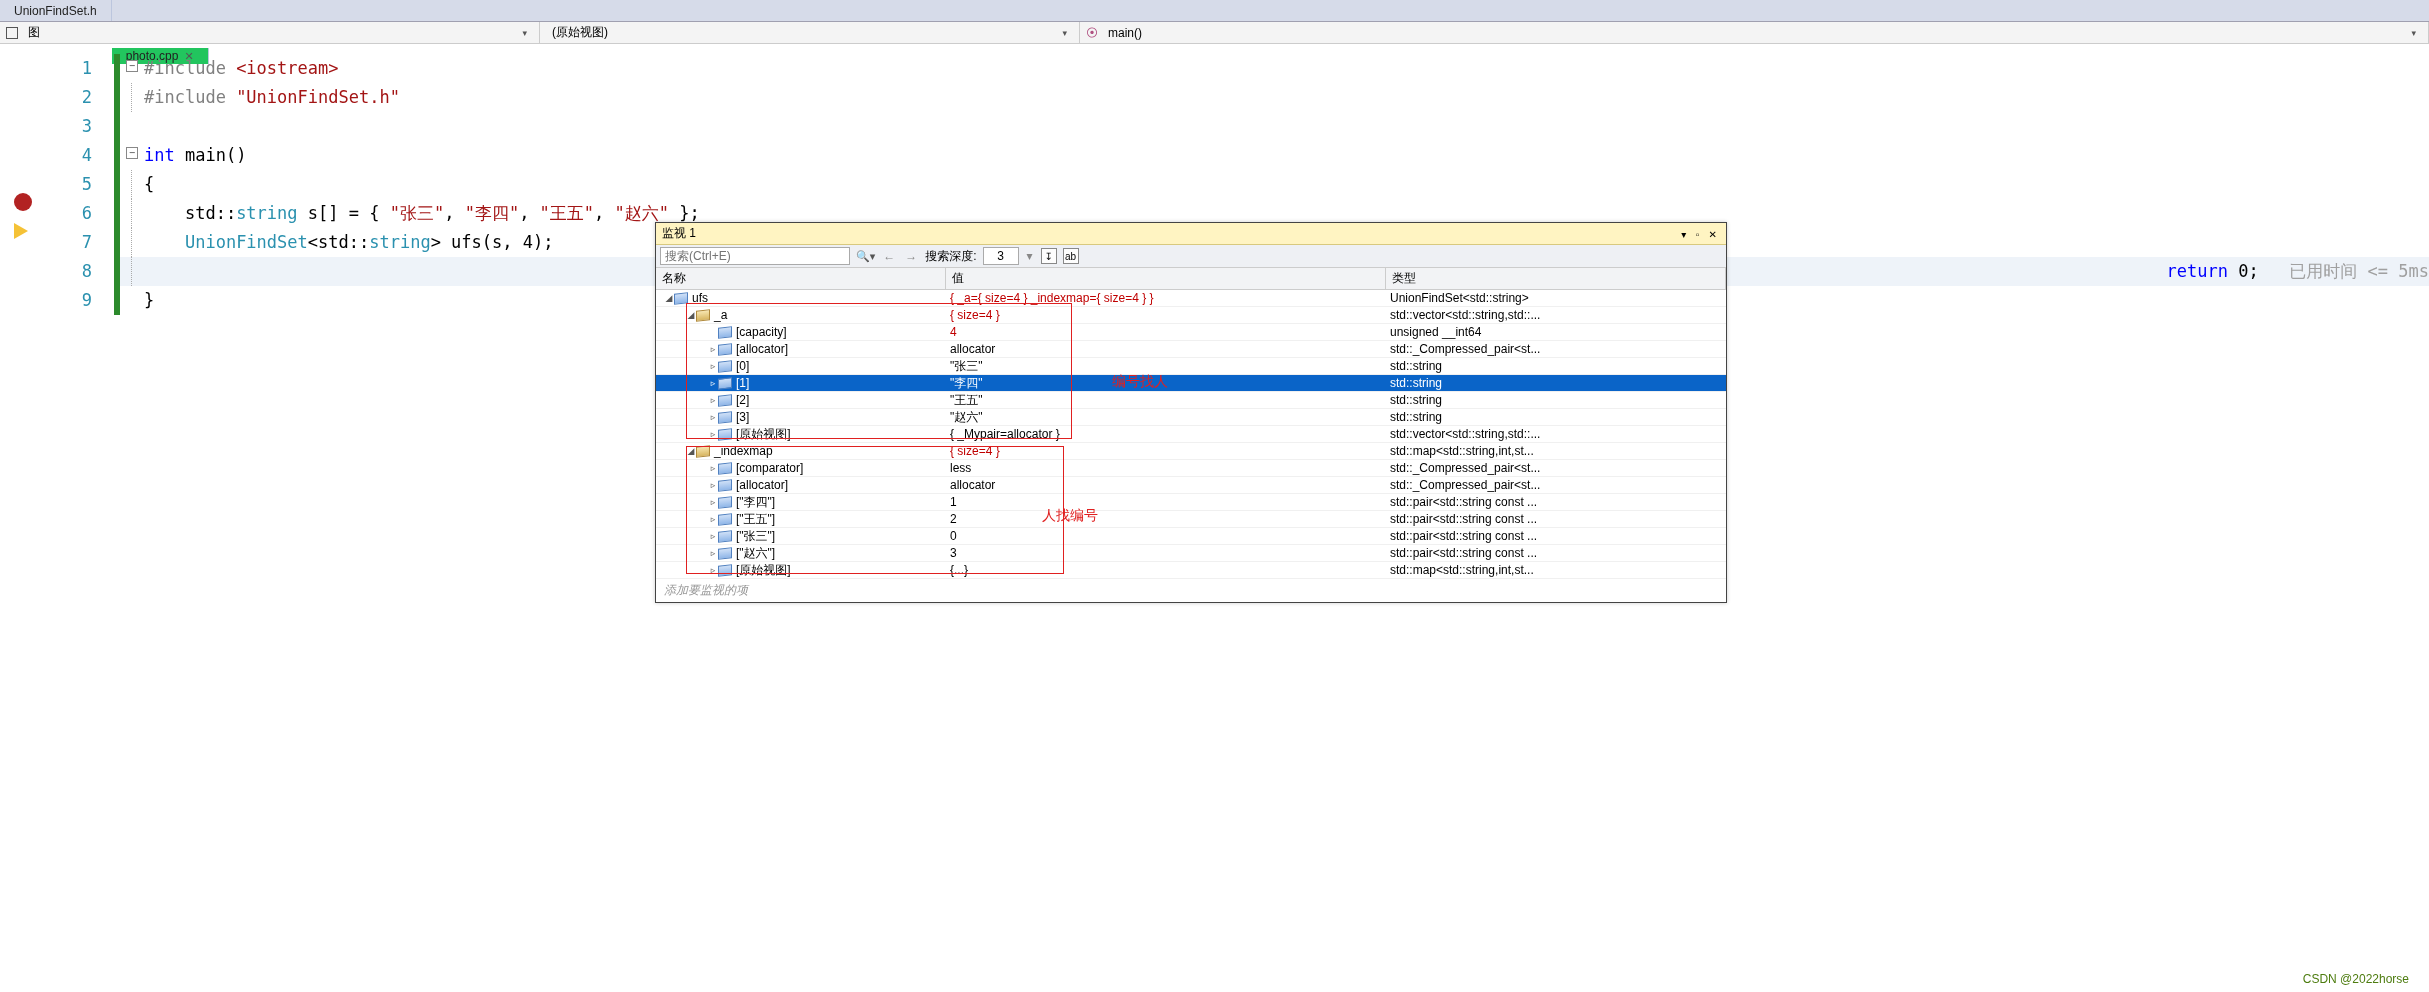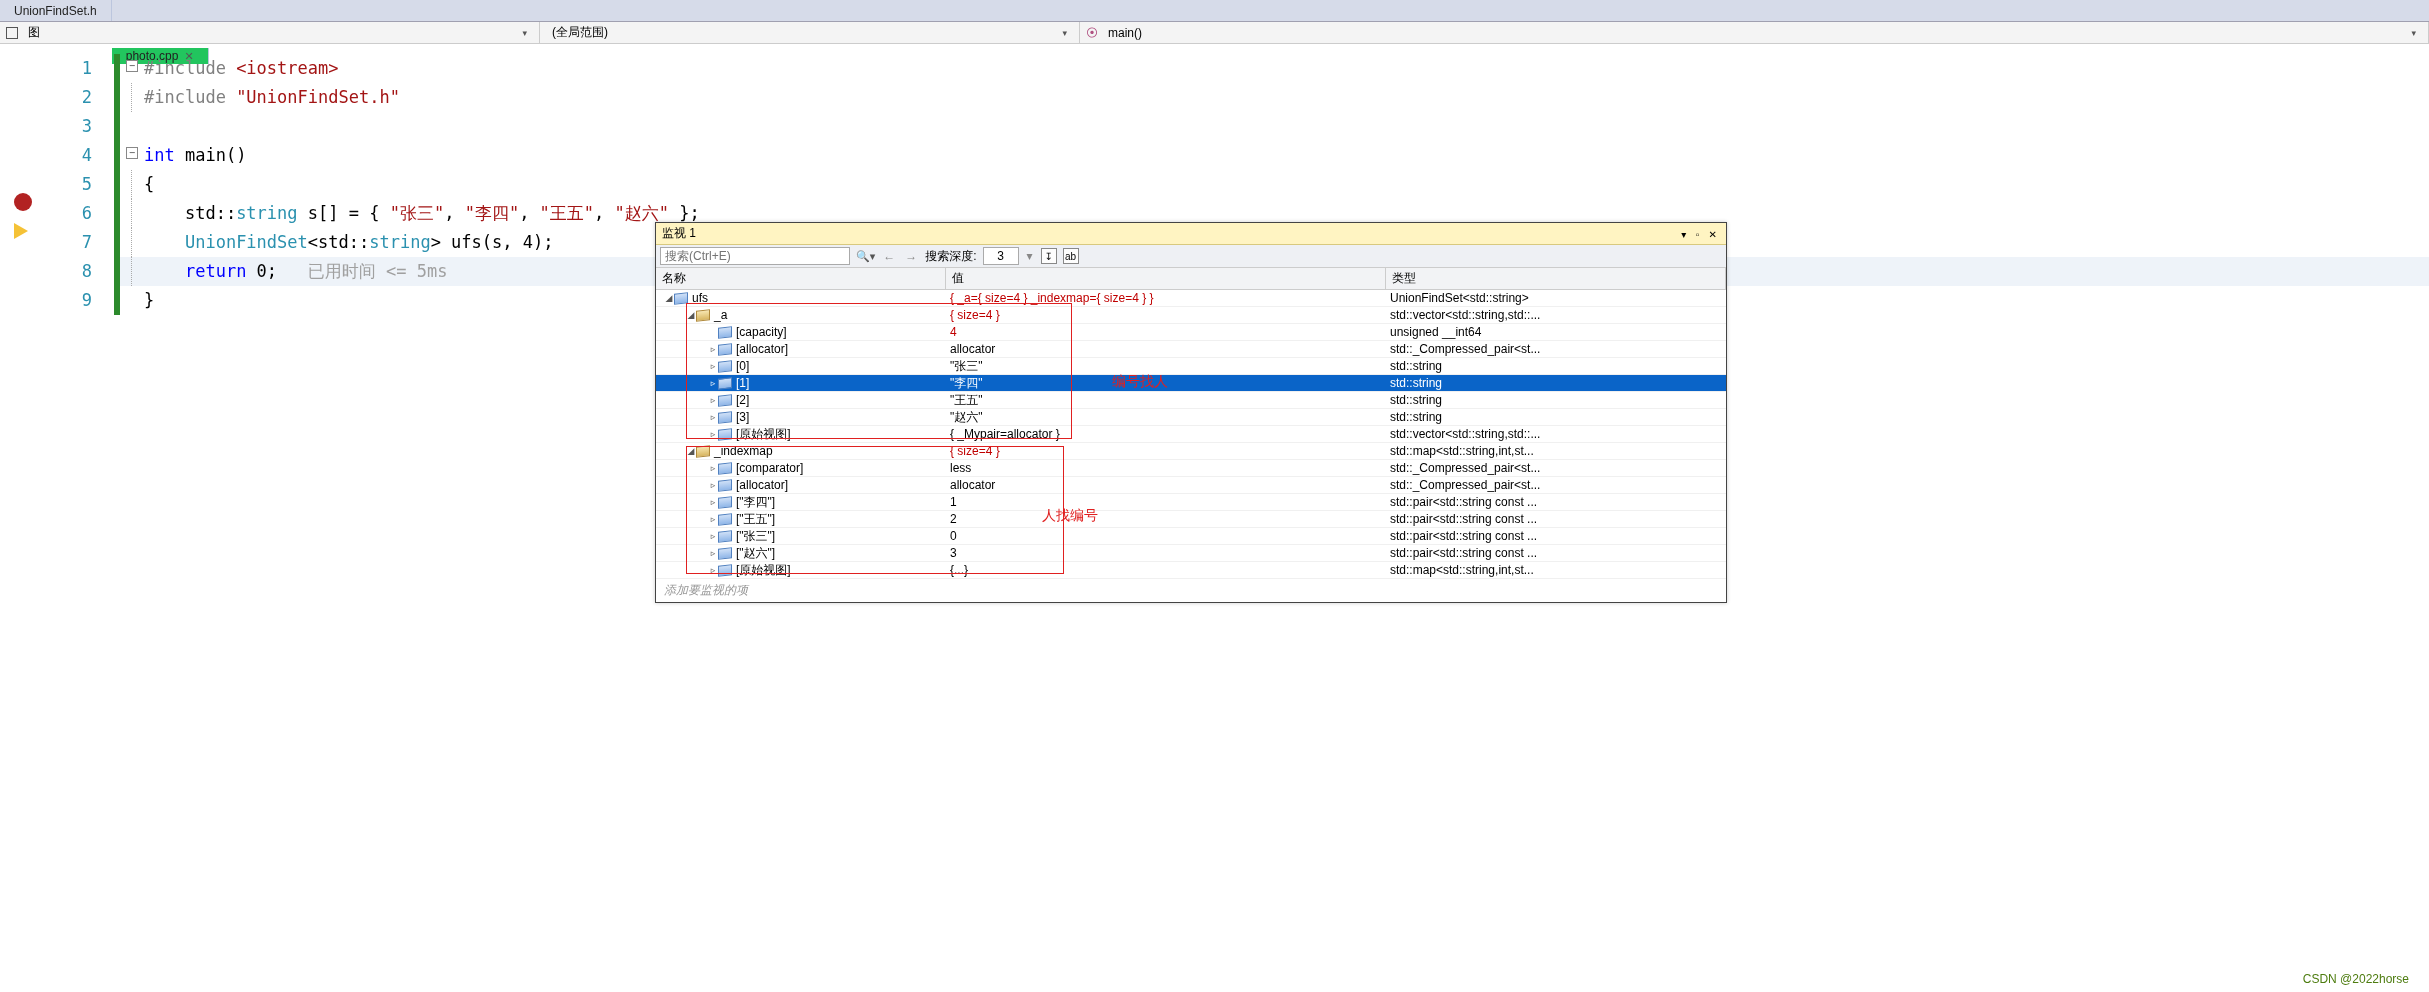--- a/index.html
+++ b/index.html
@@ -22,21 +22,21 @@
   .fold { position:absolute; left:12px; top:6px; width:12px; height:12px; border:1px solid #888; font-size:10px; line-height:10px; text-align:center; color:#555; background:#fff;}
   .fold-line { position:absolute; left:17px; top:0; bottom:0; border-left:1px dotted #aaa; }
   .code-text { margin-left:30px; display:inline-block; }
   .kw { color:#0000ff; }
   .pp { color:#808080; }
   .str { color:#a31515; }
   .cls { color:#2b91af; }
   .dim { color:#a0a0a0; font-style: normal; }
   .bp { position:absolute; width:18px; height:18px; border-radius:50%; background:#b22222; }
   .arrow { position:absolute; width:0; height:0; border-top:8px solid transparent; border-bottom:8px solid transparent; border-left:14px solid #f5c236; }
-  .hl-line { background:#eef3f9; }
+  .hl-line { background:#eef3f9;text-align:right; }
   
   .watch { position:absolute; left:655px; top:222px; width:1072px; background:#fff; border:1px solid #444; box-shadow:0 0 4px rgba(0,0,0,.2); font-family:"Segoe UI", sans-serif; font-size:12px; }
   .watch-title { background:#fff4c2; padding:2px 6px; display:flex; justify-content:space-between; align-items:center; border-bottom:1px solid #d8c97e;}
   .watch-title .ctrls span { font-size:10px; padding:0 3px; cursor:pointer;}
   .watch-tools { display:flex; align-items:center; gap:6px; background:#eef0f4; padding:2px 4px; border-bottom:1px solid #ccc;}
   .watch-tools input[type=text] { font-size:12px; padding:1px 4px; border:1px solid #aaa; }
   .watch-tools .search { width:190px; }
   .watch-tools .depth { width:36px; text-align:center;}
   .watch-tools .lbl { font-size:12px; }
   .watch-tools .navbtn { color:#888; font-size:12px; cursor:pointer; padding:0 2px;}
@@ -80,21 +80,21 @@
 <div class="nav-bar">
   <div class="nav-item" style="width:540px;">
     <span class="nav-icon"></span>
     <div class="nav-sel">
         <span>图</span>
         <span class="dd">▾</span>
       </div>
   </div>
   <div class="nav-item" style="width:540px;">
     <div class="nav-sel">
-        <span>(全局范围)</span>
+        <span>(原始视图)</span>
         <span class="dd">▾</span>
       </div>
   </div>
   <div class="nav-item" style="flex:1;">
     <span style="color:#b05080;margin-right:4px;">⦿</span>
     <div class="nav-sel">
         <span>main()</span>
         <span class="dd">▾</span>
       </div>
   </div>

